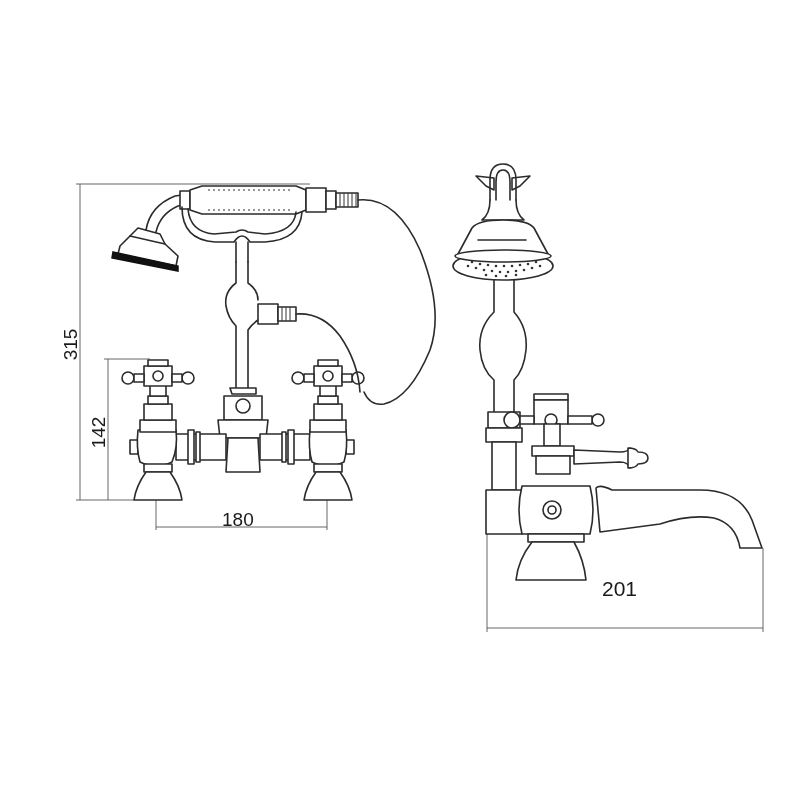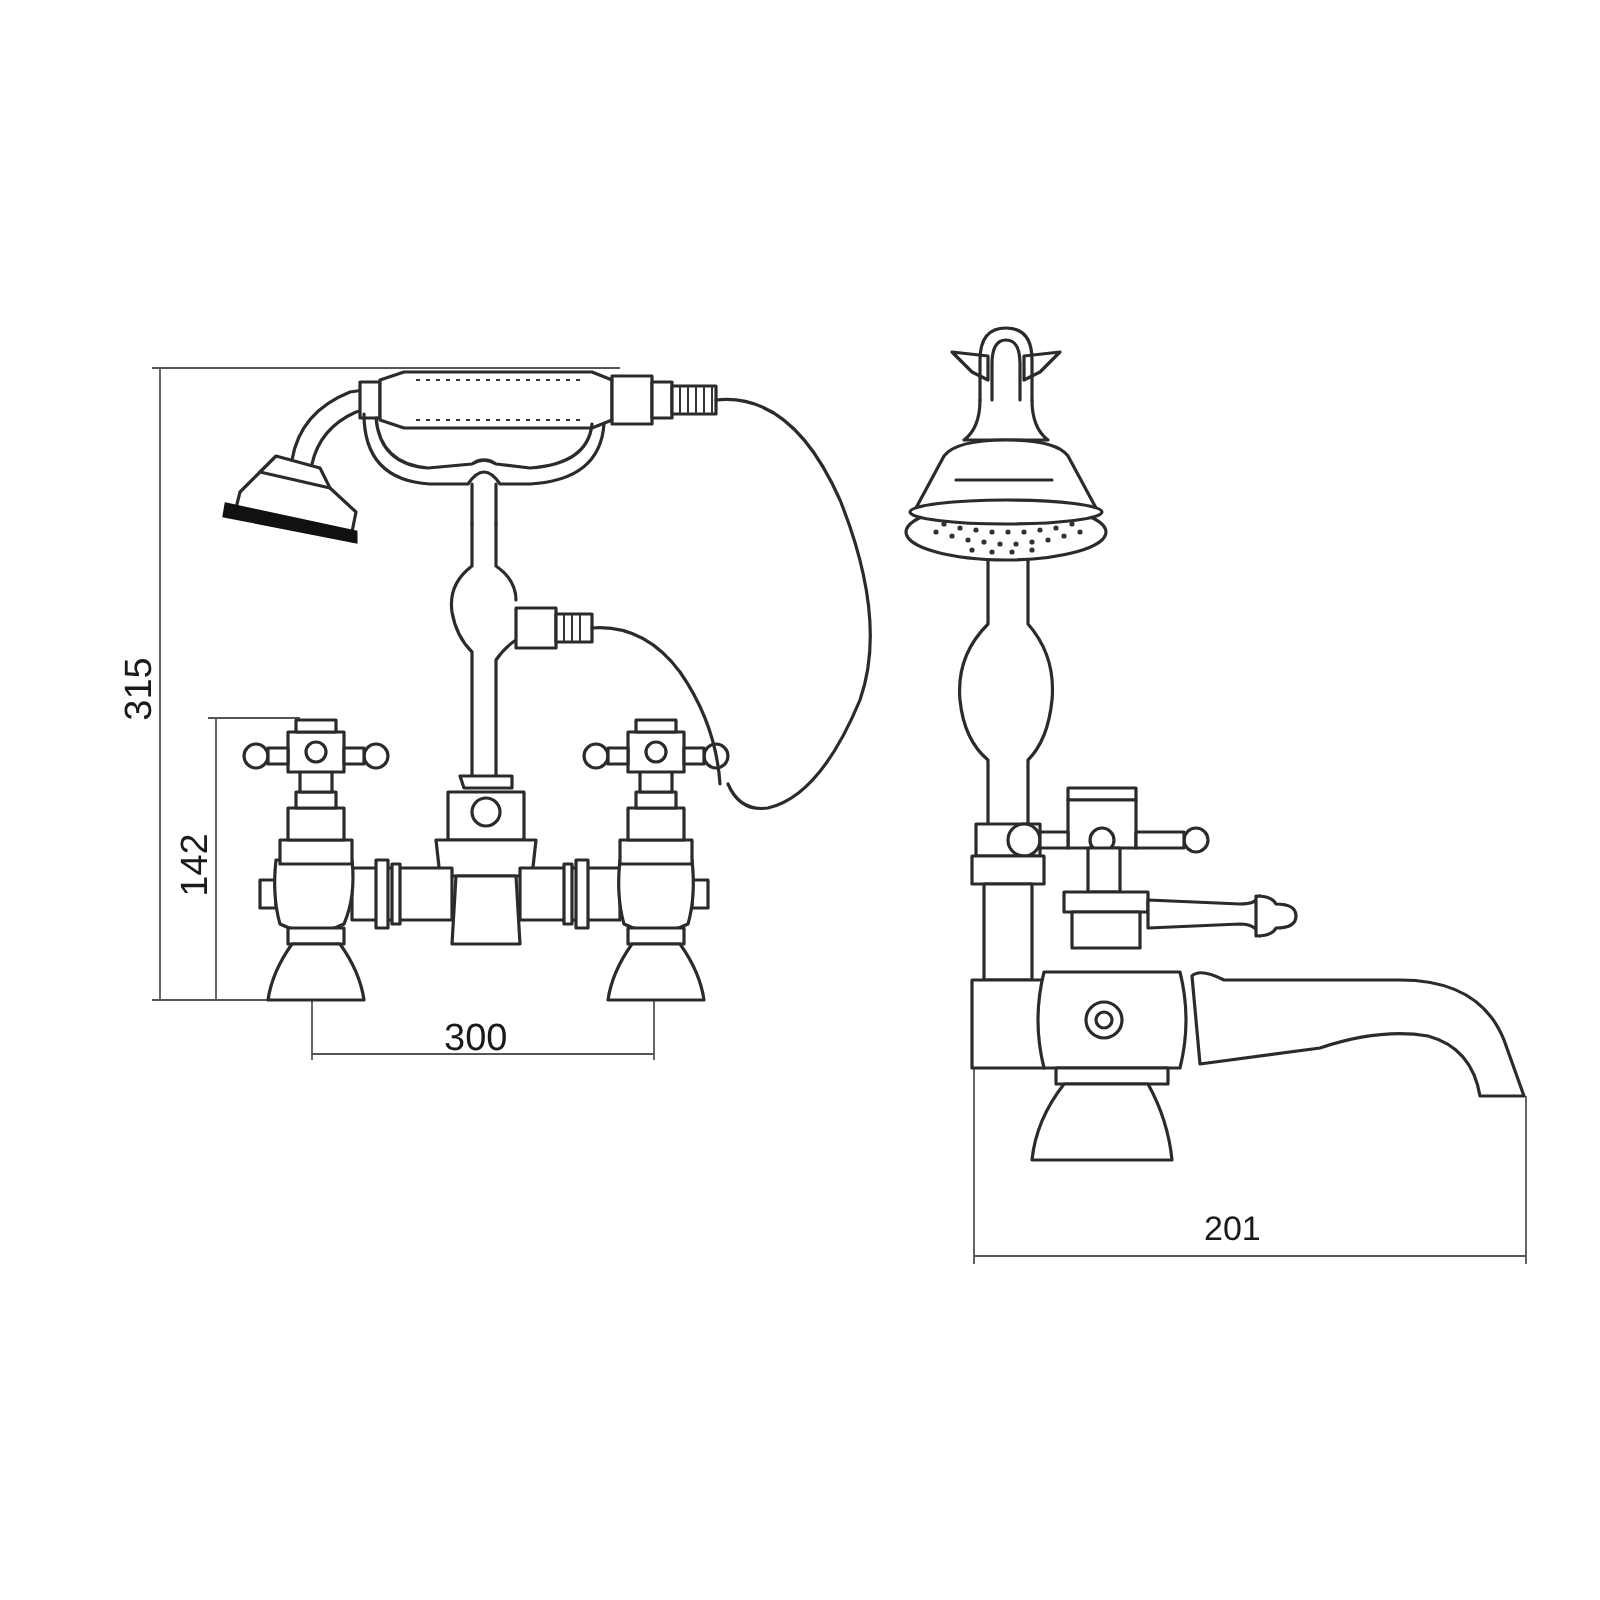--- a/index.html
+++ b/index.html
@@ -216,15 +216,15 @@
     </g>
 
     <g>
       <path class="fillw" d="M596 488 Q600 484 612 490 L700 490 Q740 490 752 520 L762 548 L740 548 Q736 524 714 518 Q690 514 660 524 L600 532 Z"></path>
     </g>
   </g>
 </svg>
 
 <div class="lbl vert" style="left:50px; top:335px; width:40px; text-align:center;">315</div>
 <div class="lbl vert" style="left:78px; top:423px; width:40px; text-align:center;">142</div>
-<div class="lbl" style="left:222px; top:510px;">300</div>
-<div class="lbl" style="left:602px; top:606px; font-size:17px;">201</div>
+<div class="lbl" style="left:222px; top:510px;">180</div>
+<div class="lbl" style="left:602px; top:578px; font-size:21px;">201</div>
 </div>
 
 </body></html>

